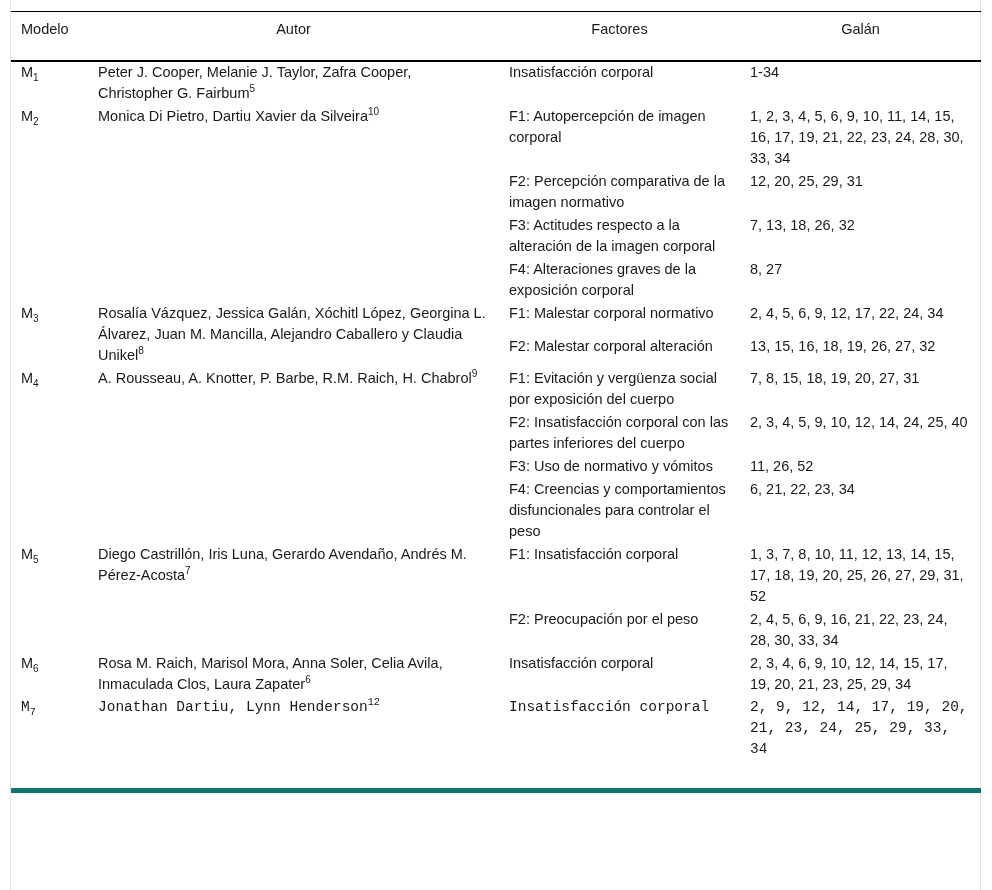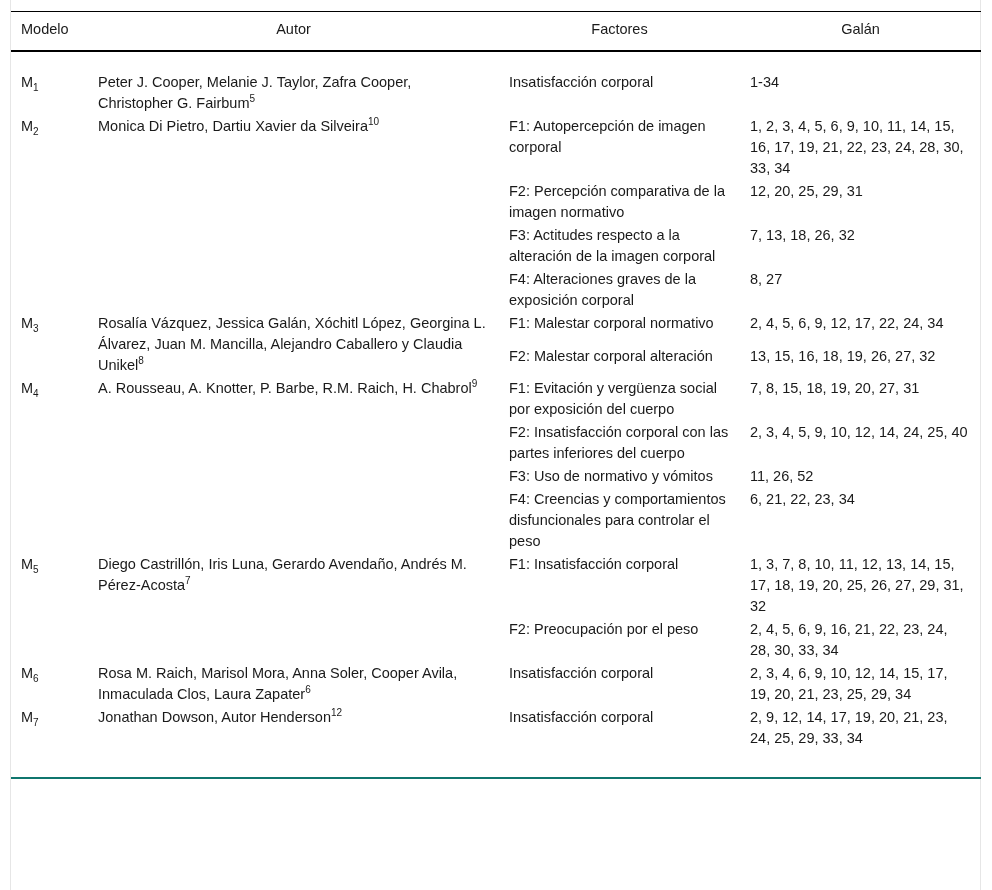--- a/index.html
+++ b/index.html
@@ -2,27 +2,27 @@
 <html><head>
 <meta charset="utf-8">
 <style>
   html, body { margin: 0; padding: 0; background: #ffffff; }
   body { width: 992px; height: 890px; position: relative; overflow: hidden;
          font-family: "Liberation Sans", "DejaVu Sans", sans-serif; color: #1a1a1a; }
   .frame { position: absolute; left: 10px; top: 0; width: 971px; height: 890px;
            border-left: 1px solid #e6e6e6; border-right: 1px solid #e6e6e6; box-sizing: border-box; }
   table.t { position: absolute; left: 11px; top: 11px; width: 970px; border-collapse: collapse;
             font-size: 14.5px; line-height: 21px; }
-  table.t thead th { font-weight: normal; padding: 7px 10px 10px 10px; border-top: 1px solid #000;
+  table.t thead th { font-weight: normal; padding: 7px 10px 20px 10px; border-top: 1px solid #000;
                      border-bottom: 2px solid #000; height: 18px; }
   table.t thead th.c-modelo { text-align: left; }
   table.t thead th.c-autor, table.t thead th.c-fact, table.t thead th.c-items { text-align: center; }
   table.t tbody td { vertical-align: top; padding: 1px 10px 1px 10px; }
-  table.t tbody tr:first-child td { padding-top: 20px; }
-  table.t tbody tr.last td { padding-bottom: 28px; border-bottom: 2px solid #0f766e; }
+  table.t tbody tr:first-child td { padding-top: 0; }
+  table.t tbody tr.last td { padding-bottom: 28px; border-bottom: 5px solid #0f766e; font-family: Liberation Mono, monospace; }
   col.w1 { width: 77px; } col.w2 { width: 411px; } col.w3 { width: 241px; } col.w4 { width: 241px; }
   sub { font-size: 10px; vertical-align: -4px; line-height: 0; }
   sup { font-size: 10px; vertical-align: 6px; line-height: 0; }
 </style>
 </head>
 <body>
 
 <div class="frame"></div>
 
 <table class="t">
@@ -90,32 +90,32 @@
         <td>11, 26, 52</td>
       </tr>
       <tr>
         <td>F4: Creencias y comportamientos disfuncionales para controlar el peso</td>
         <td>6, 21, 22, 23, 34</td>
       </tr>
       <tr>
         <td rowspan="2"><span>M</span><sub>5</sub></td>
         <td rowspan="2"><span>Diego Castrillón, Iris Luna, Gerardo Avendaño, Andrés M. Pérez-Acosta</span><sup>7</sup></td>
         <td>F1: Insatisfacción corporal</td>
-        <td>1, 3, 7, 8, 10, 11, 12, 13, 14, 15, 17, 18, 19, 20, 25, 26, 27, 29, 31, 32</td>
+        <td>1, 3, 7, 8, 10, 11, 12, 13, 14, 15, 17, 18, 19, 20, 25, 26, 27, 29, 31, 52</td>
       </tr>
       <tr>
         <td>F2: Preocupación por el peso</td>
         <td>2, 4, 5, 6, 9, 16, 21, 22, 23, 24, 28, 30, 33, 34</td>
       </tr>
       <tr>
         <td rowspan="1"><span>M</span><sub>6</sub></td>
-        <td rowspan="1"><span>Rosa M. Raich, Marisol Mora, Anna Soler, Cooper Avila, Inmaculada Clos, Laura Zapater</span><sup>6</sup></td>
+        <td rowspan="1"><span>Rosa M. Raich, Marisol Mora, Anna Soler, Celia Avila, Inmaculada Clos, Laura Zapater</span><sup>6</sup></td>
         <td>Insatisfacción corporal</td>
         <td>2, 3, 4, 6, 9, 10, 12, 14, 15, 17, 19, 20, 21, 23, 25, 29, 34</td>
       </tr>
       <tr class="last">
         <td rowspan="1"><span>M</span><sub>7</sub></td>
-        <td rowspan="1"><span>Jonathan Dowson, Autor Henderson</span><sup>12</sup></td>
+        <td rowspan="1"><span>Jonathan Dartiu, Lynn Henderson</span><sup>12</sup></td>
         <td>Insatisfacción corporal</td>
         <td>2, 9, 12, 14, 17, 19, 20, 21, 23, 24, 25, 29, 33, 34</td>
       </tr>
     </tbody>
 </table>
 
 </body></html>

